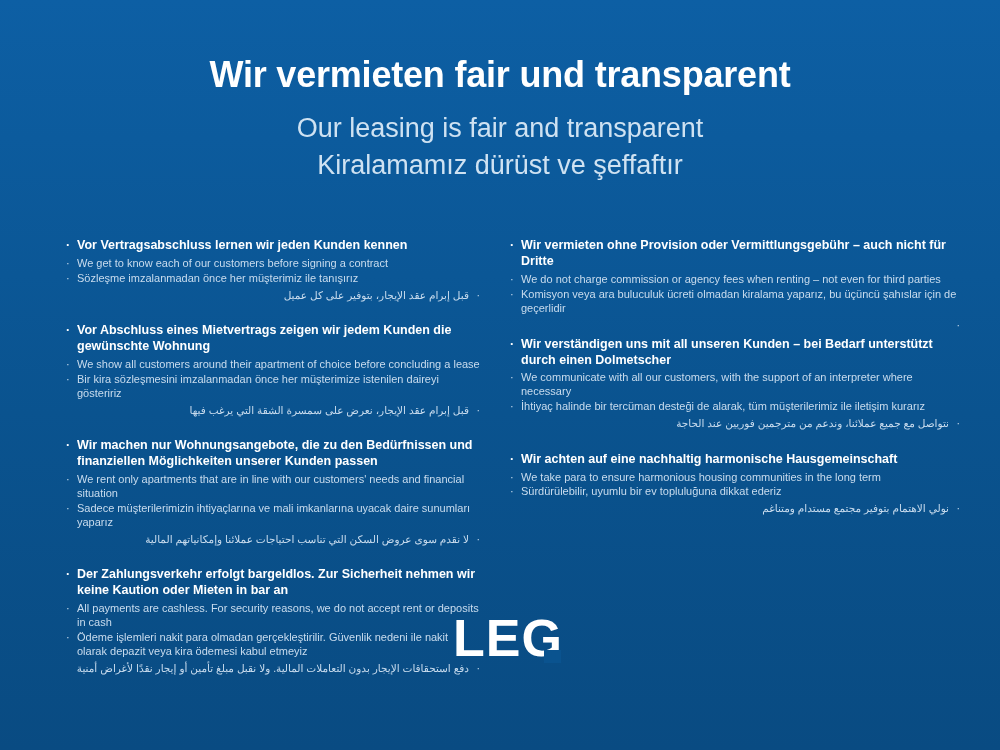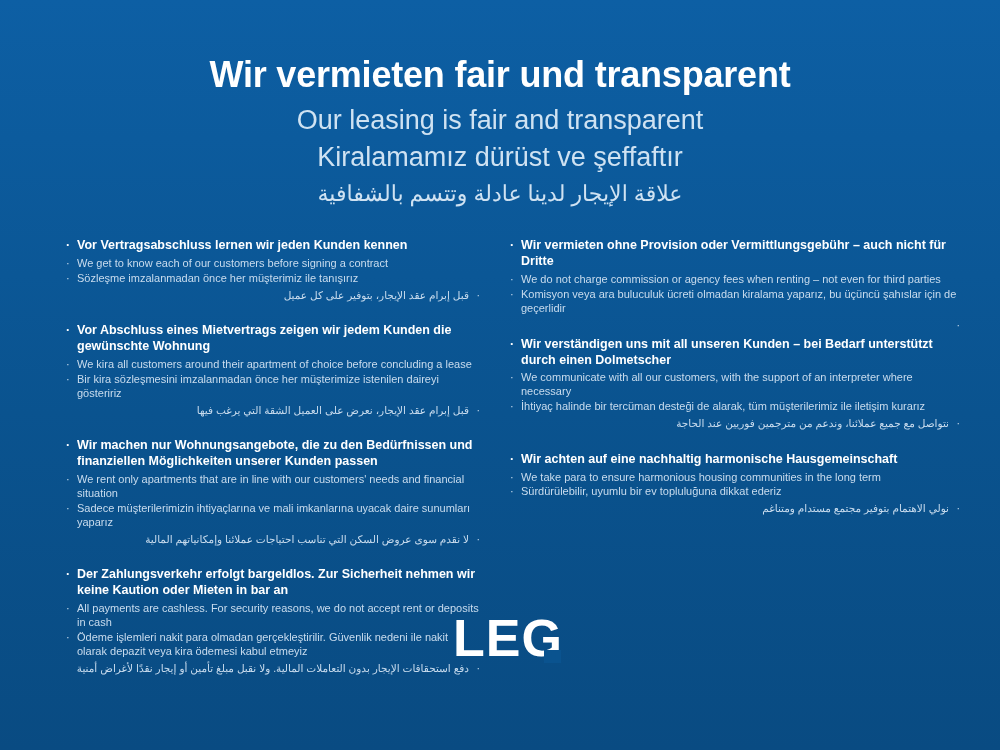--- a/index.html
+++ b/index.html
@@ -32,21 +32,21 @@
     font-weight: bold;
     letter-spacing: -0.2px;
     line-height: 1.15;
     color: #ffffff;
   }
   .title-en {
     font-size: 27px;
     font-weight: normal;
     line-height: 1.3;
     color: #cfe2f2;
-    margin-top: 8px;
+    margin-top: 16px;
   }
   .title-tr {
     font-size: 27px;
     font-weight: normal;
     line-height: 1.3;
     color: #cfe2f2;
     margin-top: 2px;
   }
   .title-ar {
     font-size: 22px;
@@ -141,39 +141,38 @@
 </style>
 </head>
 <body>
 
 <div class="page">
 
   <div class="header">
     <div class="title-de">Wir vermieten fair und transparent</div>
     <div class="title-en">Our leasing is fair and transparent</div>
     <div class="title-tr">Kiralamamız dürüst ve şeffaftır</div>
-    <div class="title-ar">علاقة الإيجار لدينا عادلة وتتسم بالشفافية</div>
   </div>
 
   <div class="columns">
 
     <div class="col col-left">
 
       <div class="item">
         <div class="line de"><span class="bullet">·</span><span>Vor Vertragsabschluss lernen wir jeden Kunden kennen</span></div>
         <div class="line en"><span class="bullet">·</span><span>We get to know each of our customers before signing a contract</span></div>
         <div class="line tr"><span class="bullet">·</span><span>Sözleşme imzalanmadan önce her müşterimiz ile tanışırız</span></div>
         <div class="line ar"><span class="bullet">·</span><span>قبل إبرام عقد الإيجار، بتوفير على كل عميل</span></div>
       </div>
 
       <div class="item">
         <div class="line de"><span class="bullet">·</span><span>Vor Abschluss eines Mietvertrags zeigen wir jedem Kunden die gewünschte Wohnung</span></div>
-        <div class="line en"><span class="bullet">·</span><span>We kira all customers around their apartment of choice before concluding a lease</span></div>
+        <div class="line en"><span class="bullet">·</span><span>We show all customers around their apartment of choice before concluding a lease</span></div>
         <div class="line tr"><span class="bullet">·</span><span>Bir kira sözleşmesini imzalanmadan önce her müşterimize istenilen daireyi gösteririz</span></div>
-        <div class="line ar"><span class="bullet">·</span><span>قبل إبرام عقد الإيجار، نعرض على العميل الشقة التي يرغب فيها</span></div>
+        <div class="line ar"><span class="bullet">·</span><span>قبل إبرام عقد الإيجار، نعرض على سمسرة الشقة التي يرغب فيها</span></div>
       </div>
 
       <div class="item">
         <div class="line de"><span class="bullet">·</span><span>Wir machen nur Wohnungsangebote, die zu den Bedürfnissen und finanziellen Möglichkeiten unserer Kunden passen</span></div>
         <div class="line en"><span class="bullet">·</span><span>We rent only apartments that are in line with our customers' needs and financial situation</span></div>
         <div class="line tr"><span class="bullet">·</span><span>Sadece müşterilerimizin ihtiyaçlarına ve mali imkanlarına uyacak daire sunumları yaparız</span></div>
         <div class="line ar"><span class="bullet">·</span><span>لا نقدم سوى عروض السكن التي تناسب احتياجات عملائنا وإمكانياتهم المالية</span></div>
       </div>
 
       <div class="item">

